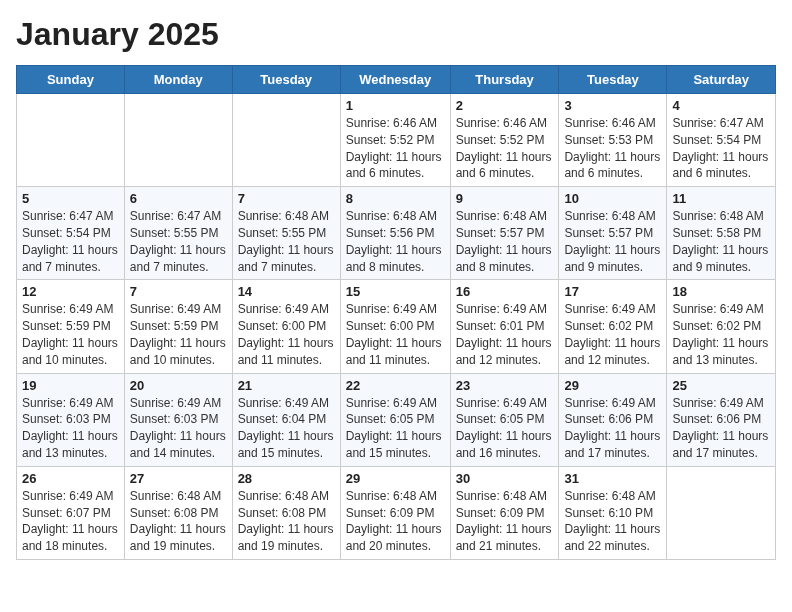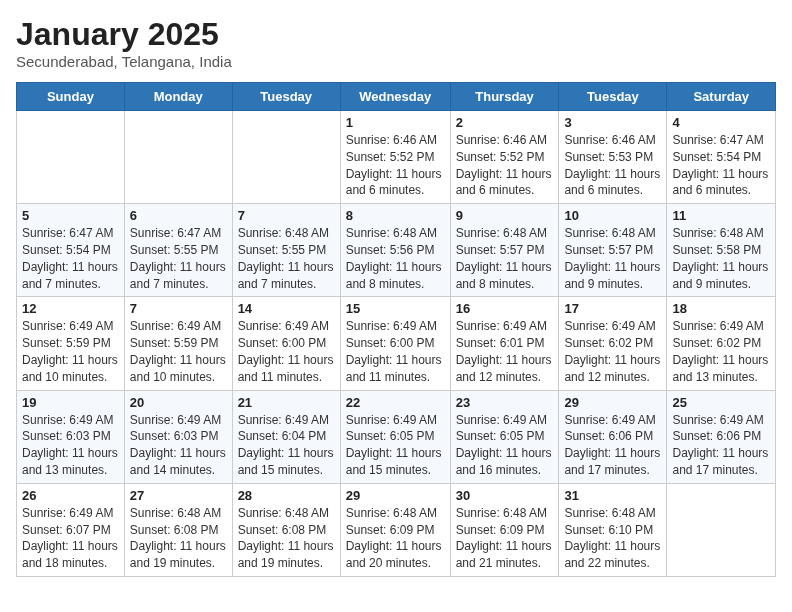--- a/index.html
+++ b/index.html
@@ -28,20 +28,21 @@
       line-height: 1.1;
     }
     .logo-general { color: #333; }
     .logo-blue { color: #1a6faf; }
     .logo-icon {
       width: 28px;
       height: 28px;
       margin-right: 4px;
     }
     .title-block {
+      text-align: right;
     }
     .calendar-title {
       font-size: 32px;
       font-weight: bold;
       color: #222;
     }
     .calendar-subtitle {
       font-size: 15px;
       color: #555;
     }
@@ -84,21 +85,20 @@
     .empty-cell {
       background: #fff !important;
     }
   </style>
 </head>
 <body>
 
 <div class="header">
   <div class="title-block">
     <div class="calendar-title">January 2025</div>
-    <div class="calendar-subtitle">Secunderabad, Telangana, India</div>
   </div>
 </div>
 
 <table class="calendar">
   <thead>
     <tr>
     <th>Sunday</th>
         <th>Monday</th>
         <th>Tuesday</th>
         <th>Wednesday</th>

